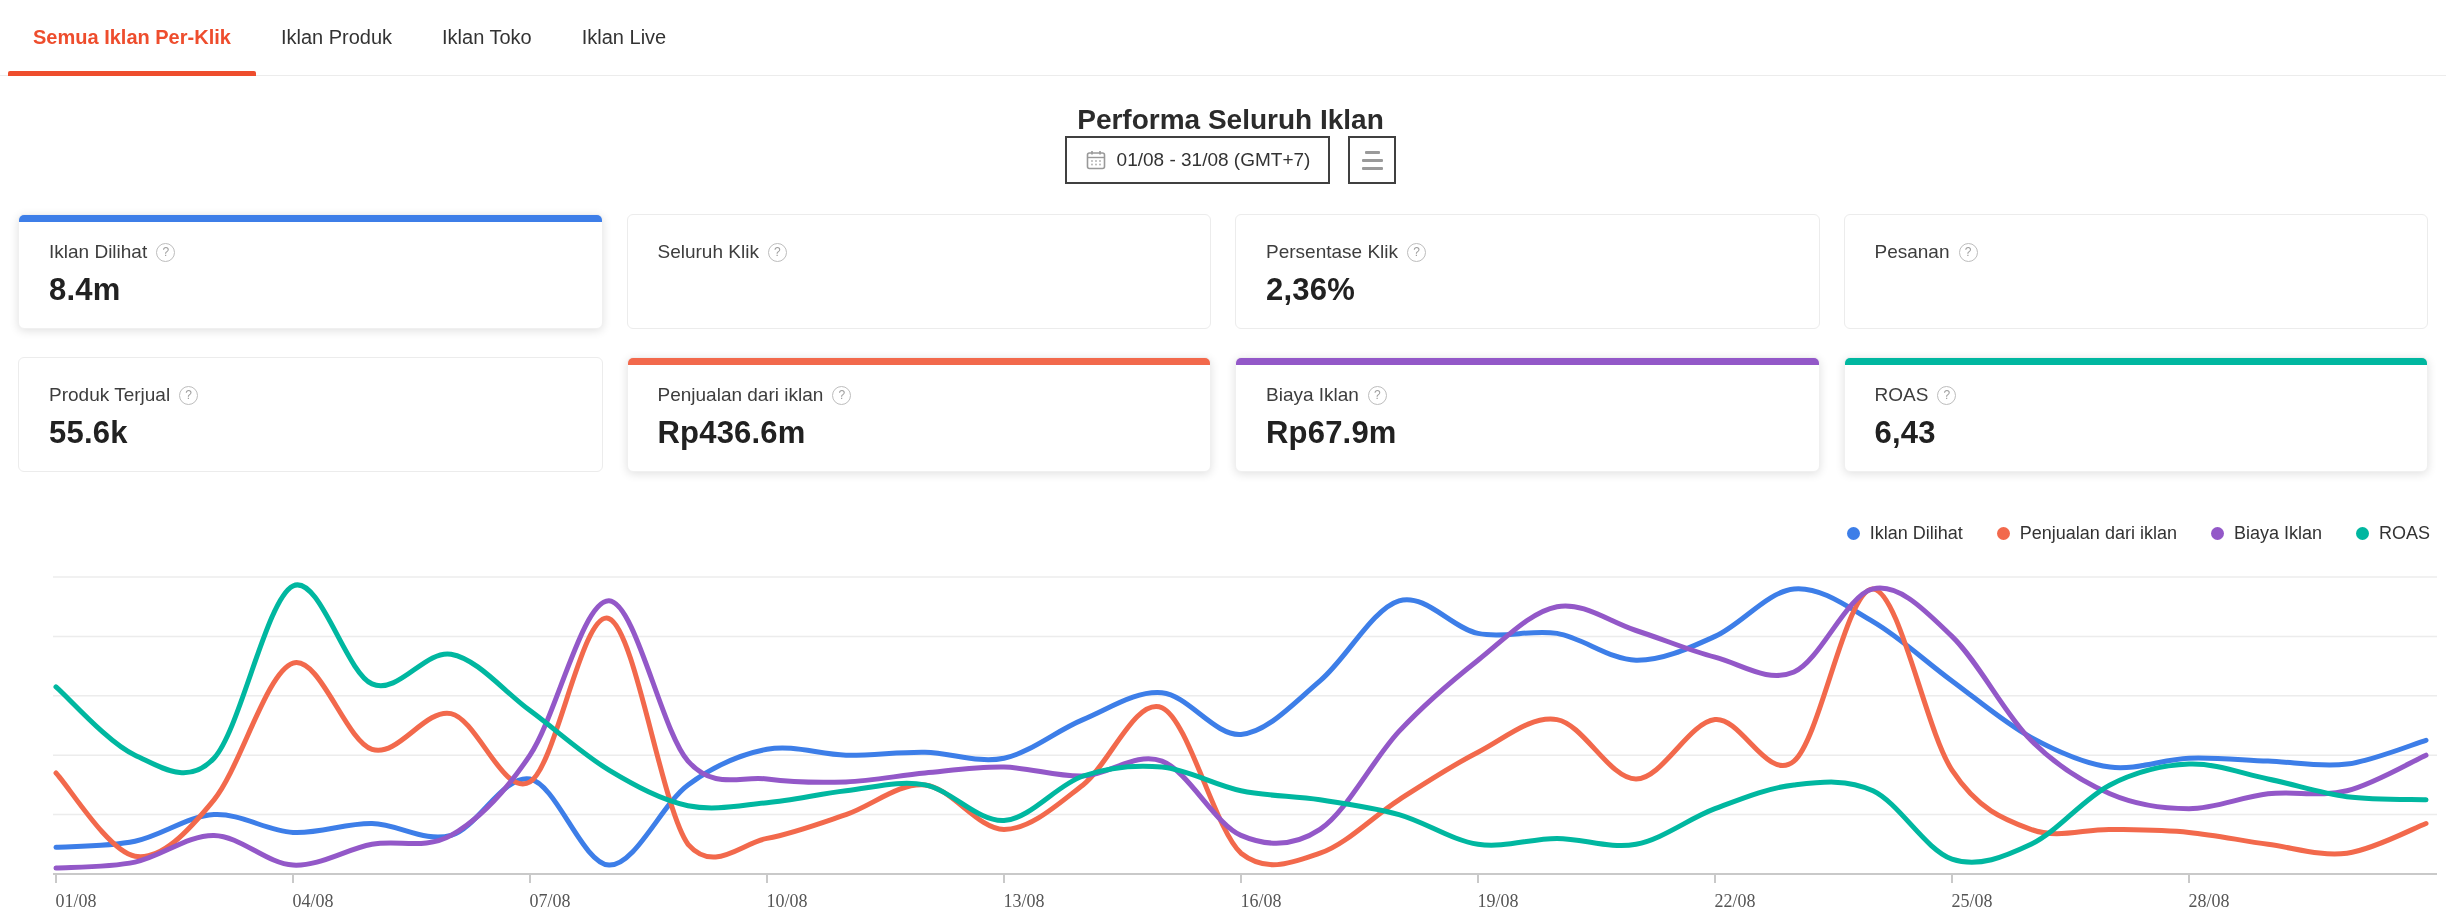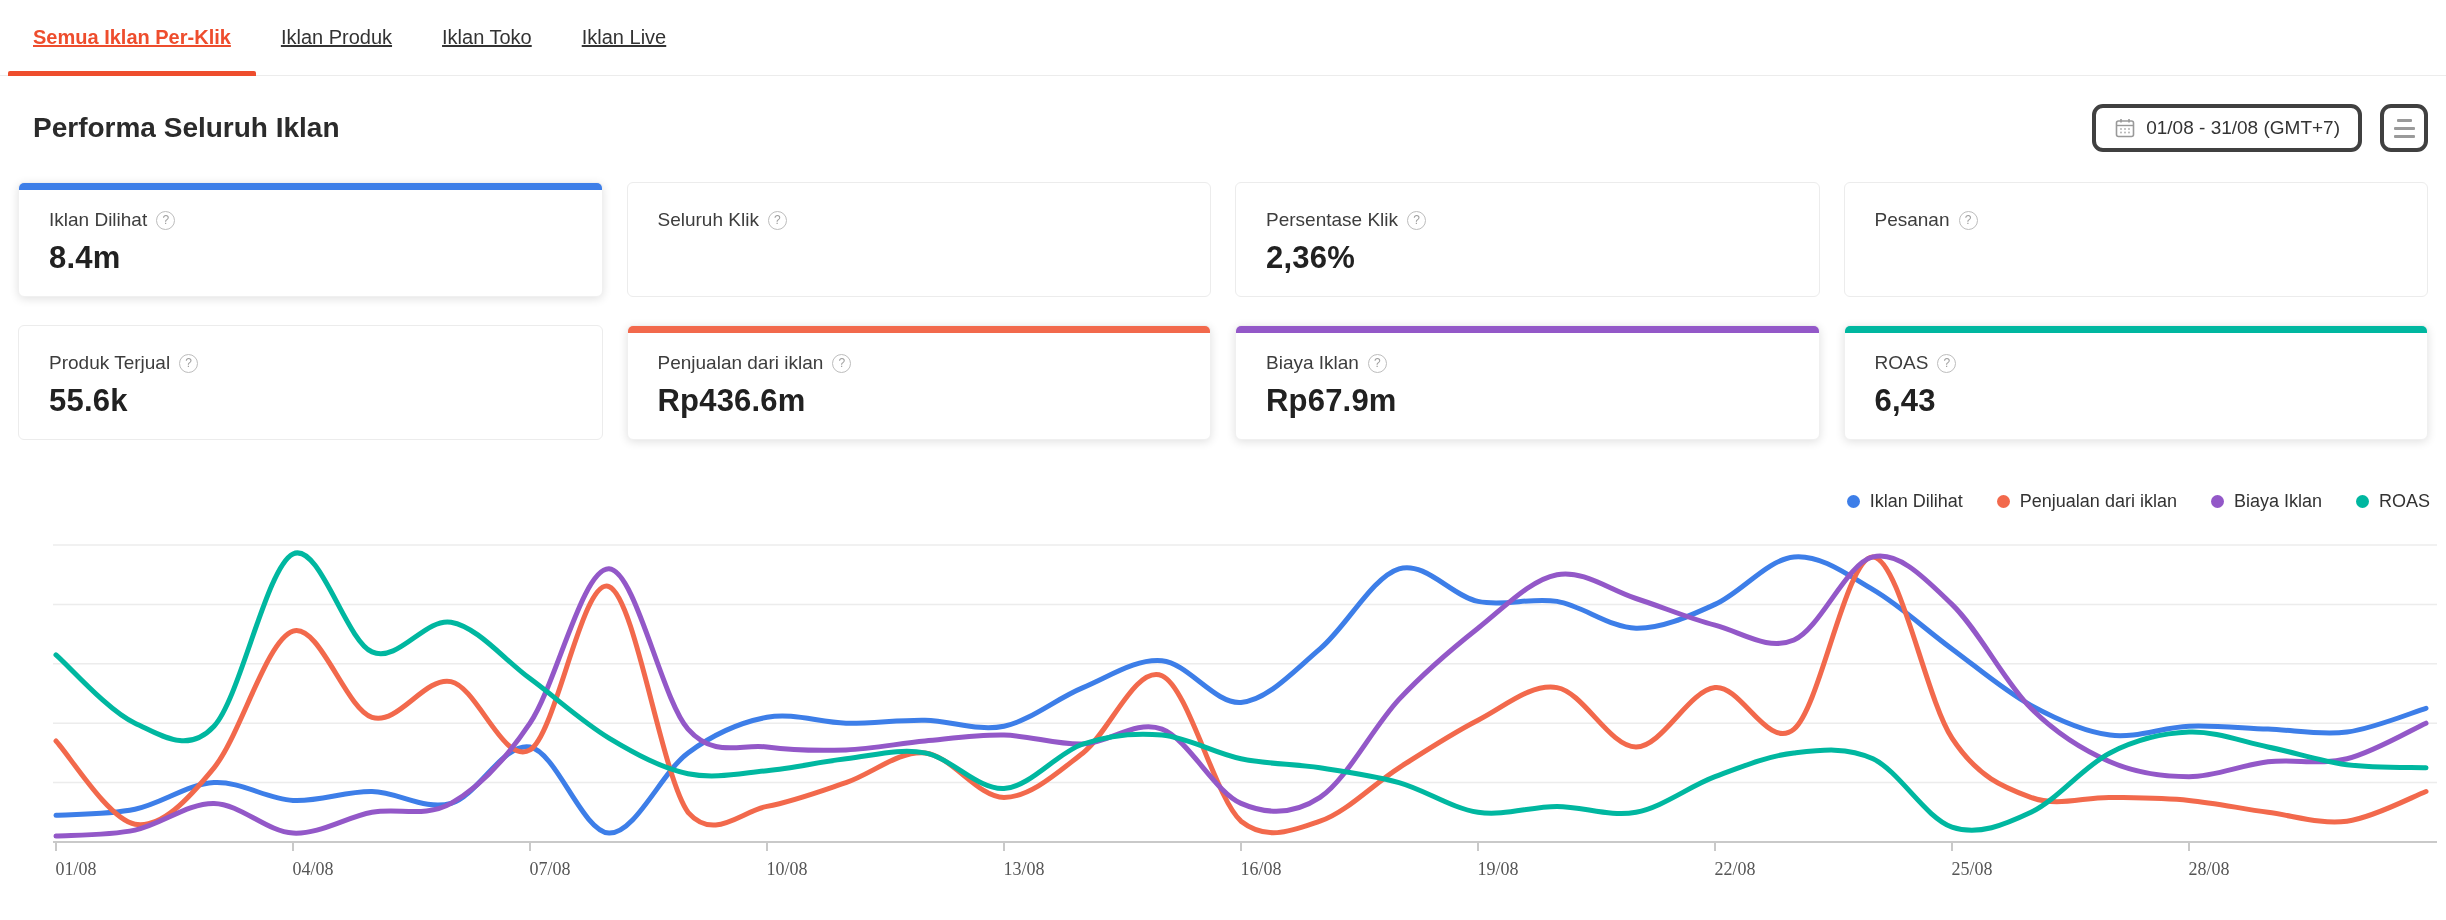--- a/index.html
+++ b/index.html
@@ -3,31 +3,31 @@
 <meta charset="utf-8">
 <style>
   * { margin:0; padding:0; box-sizing:border-box; }
   html,body { width:2446px; height:920px; overflow:hidden; background:#fff;
               font-family:"Liberation Sans", sans-serif; color:#333; }
   .app { width:2446px; height:920px; position:relative; background:#fff; }
 
   
   .tabbar { display:flex; align-items:stretch; padding-left:8px; border-bottom:1px solid #ececec; height:76px; }
   .tab { display:flex; align-items:center; padding:8px 25px; font-size:20px; color:#333;
-         cursor:pointer; position:relative; margin-bottom:0;text-decoration:underline; }
+         cursor:pointer; position:relative; margin-bottom:0; }
   .tab.active { color:#EE4D2D; font-weight:700; }
   .tab.active::after { content:""; position:absolute; left:0; right:0; bottom:-1px; height:5px;
                        background:#EE4D2D; border-radius:2px 2px 0 0; }
 
   
-  .page-head { display:flex; justify-content:space-between; align-items:center; padding:28px 18px 24px 33px; }
+  .page-head { display:flex; justify-content:space-between; align-items:center; padding:28px 18px 24px 33px;flex-direction:column; }
   .page-title { font-size:28px; font-weight:700; color:#2b2b2b; }
   .controls { display:flex; align-items:center; gap:18px; }
   .ctrl { display:flex; align-items:center; gap:10px; height:48px; background:#fff;
-          border:4px solid #404040; border-radius:11px; font-size:19px; color:#333;
+          border:2px solid #404040; border-radius:0; font-size:19px; color:#333;
           padding:0 18px; cursor:pointer; font-family:inherit; }
   .ctrl.sq { width:48px; justify-content:center; padding:0; }
   .chev { display:flex; align-items:center; }
   .menu-lines { display:flex; flex-direction:column; gap:5px; align-items:center; }
   .menu-lines i { display:block; height:3px; background:#9a9a9a; border-radius:1px; }
   .menu-lines i:nth-child(1){ width:15px; }
   .menu-lines i:nth-child(2){ width:21px; }
   .menu-lines i:nth-child(3){ width:21px; }
 
   

